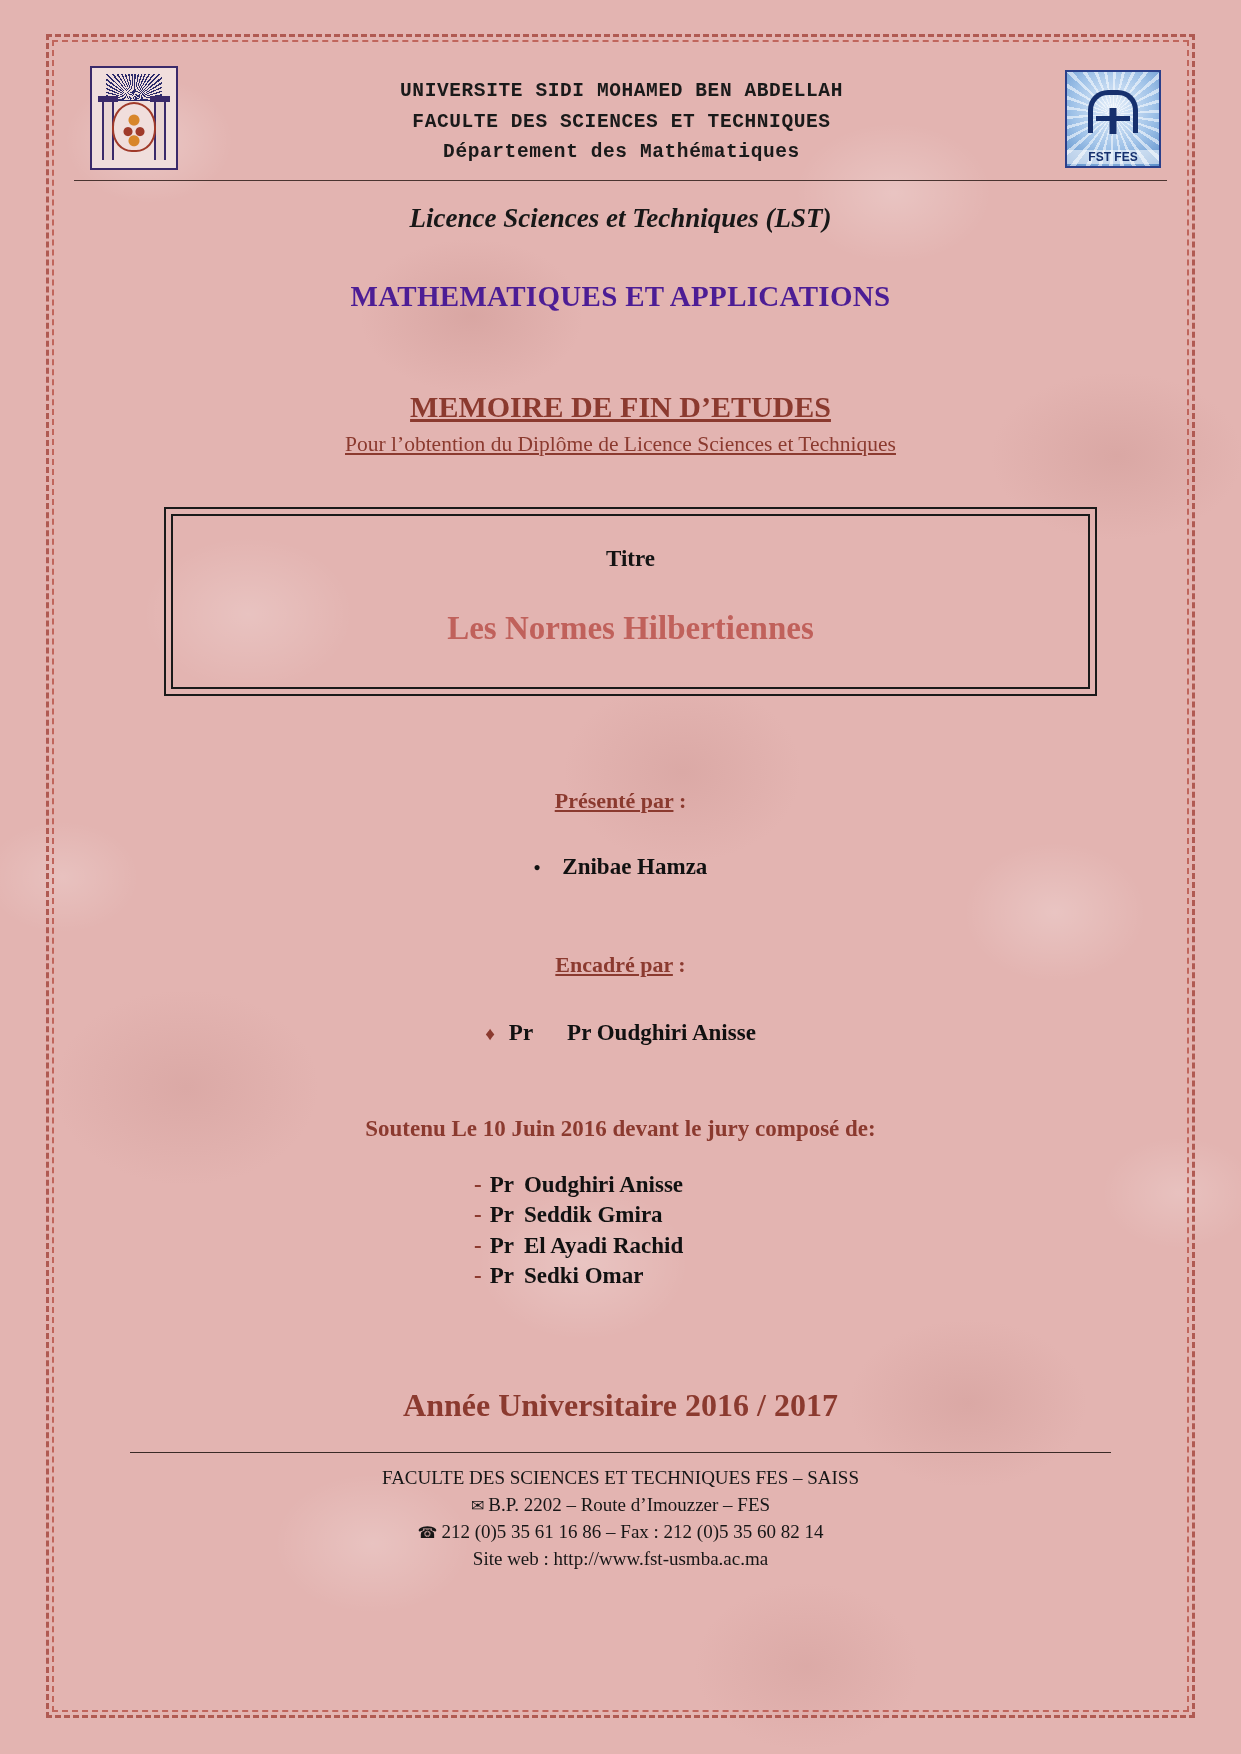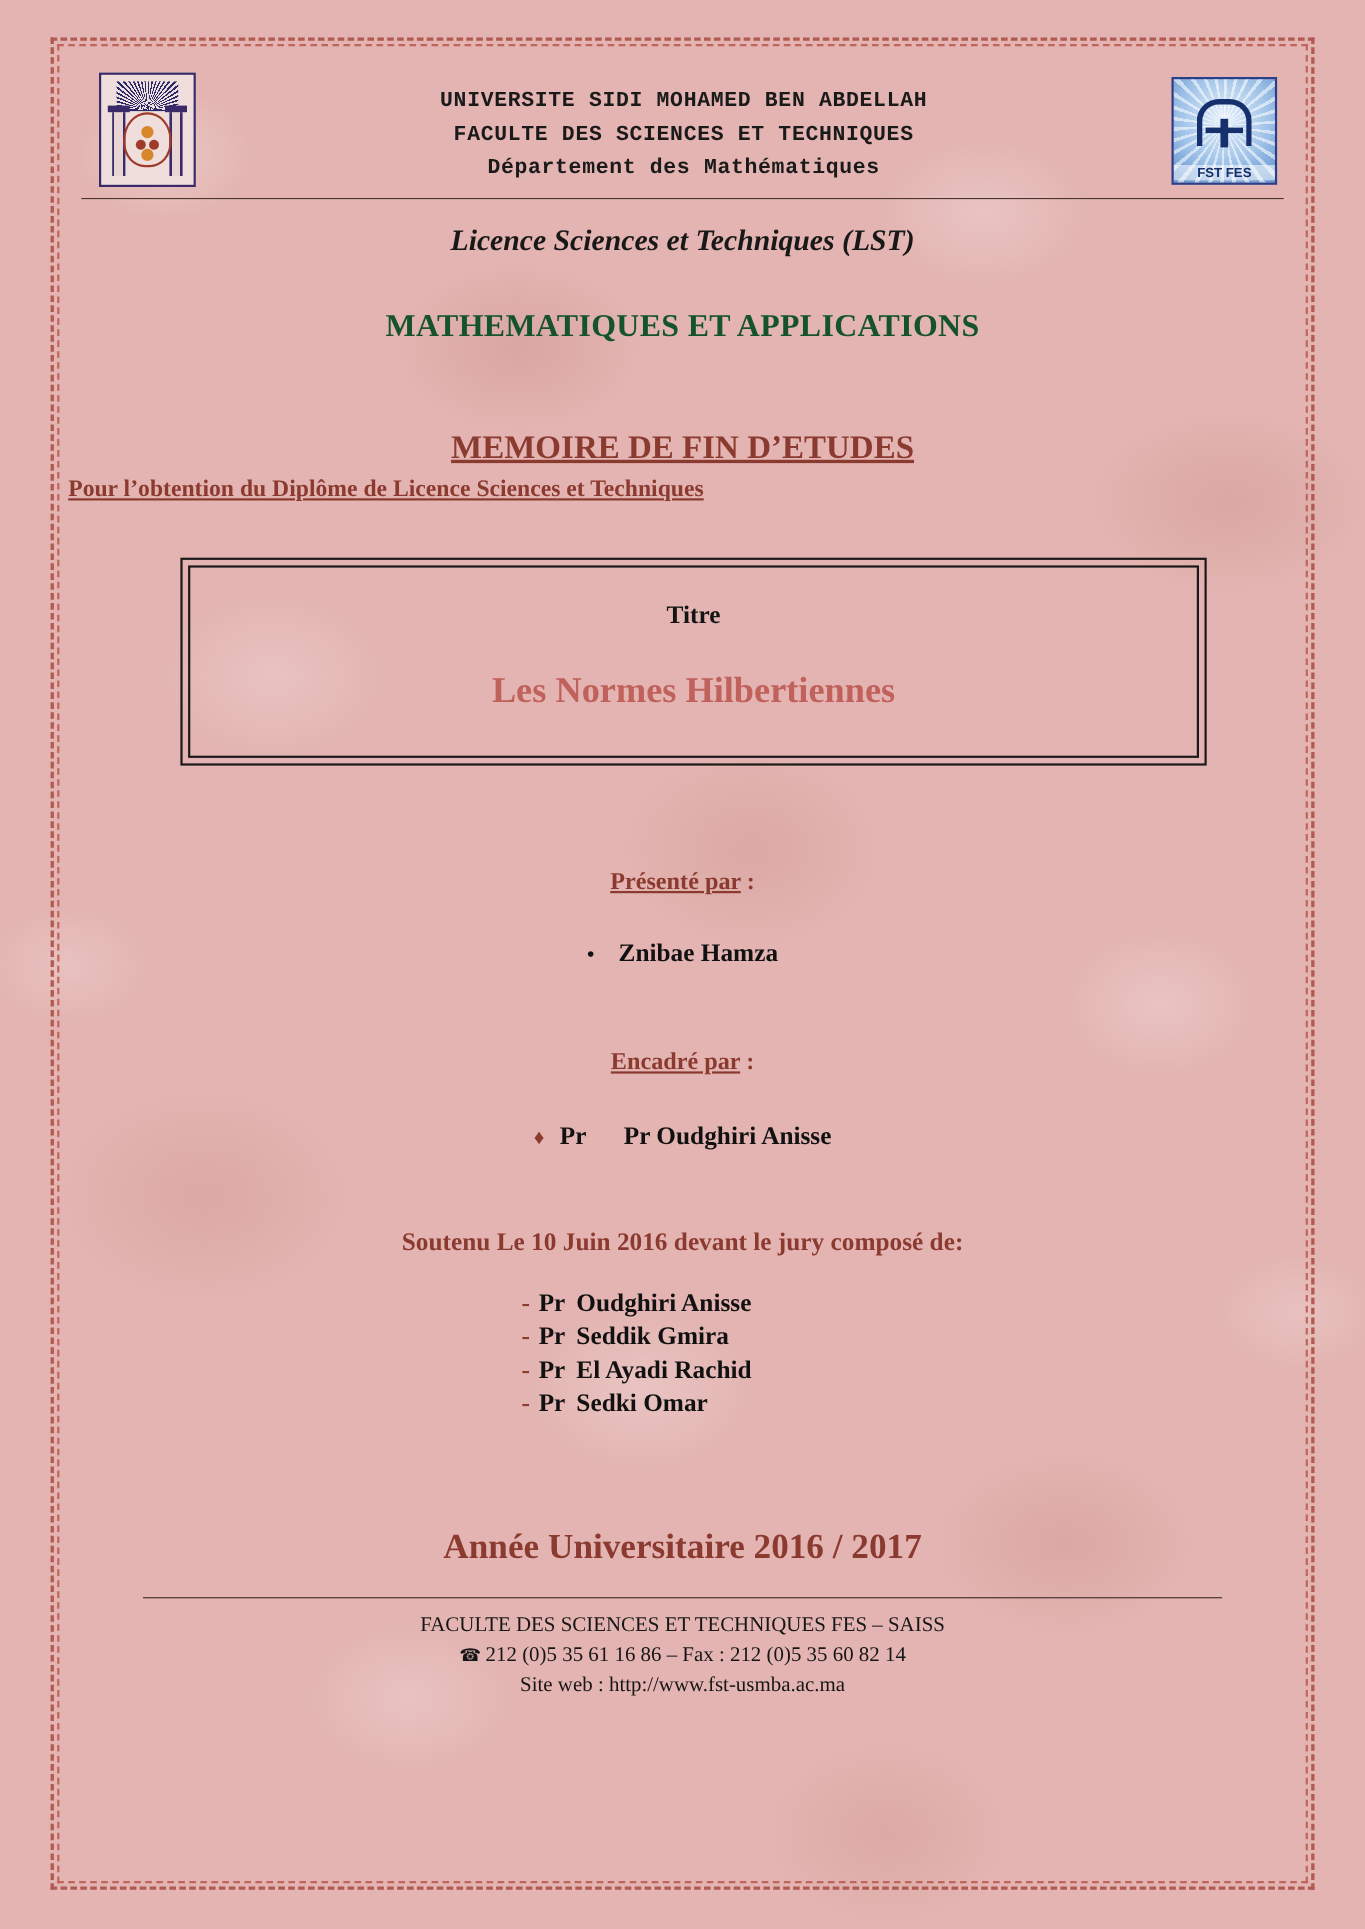--- a/index.html
+++ b/index.html
@@ -208,36 +208,36 @@
     font-size: 27px;
     font-weight: bold;
     color: #181818;
     margin-top: 22px;
     font-style: italic;
   }
   .filiere {
     text-align: center;
     font-size: 29px;
     font-weight: bold;
-    color: #14532d;
+    color: #4c1d95;
     margin-top: 46px;
     letter-spacing: 0.3px;
   }
   .memoire {
     text-align: center;
     font-size: 30px;
     font-weight: bold;
     color: #8b3a2f;
     margin-top: 77px;
     text-decoration: underline;
   }
   .pour-obtention {
-    text-align: left;
+    text-align: center;
     font-size: 21.5px;
-    font-weight: bold;
+    font-weight: normal;
     color: #8b3a2f;
     margin-top: 8px;
     text-decoration: underline;
   }
 
   
   .title-box-outer {
     margin: 50px 82px 0 102px;
     border: 2px solid #1a1a1a;
     padding: 5px;
@@ -422,18 +422,21 @@
     </div>
   </div>
 
   <div class="annee">Année Universitaire  2016 / 2017</div>
 
   <div class="rule-bottom"></div>
 
   <div class="footer">
     <div>FACULTE DES SCIENCES ET TECHNIQUES FES – SAISS</div>
     <div>
+      <span class="glyph">✉</span><span>B.P. 2202 – Route d’Imouzzer – FES</span>
+    </div>
+    <div>
       <span class="glyph">☎</span><span>212 (0)5 35 61 16 86 – Fax : 212 (0)5 35 60 82 14</span>
     </div>
     <div>Site web : http://www.fst-usmba.ac.ma</div>
   </div>
 
 </div>
 
 </body></html>

